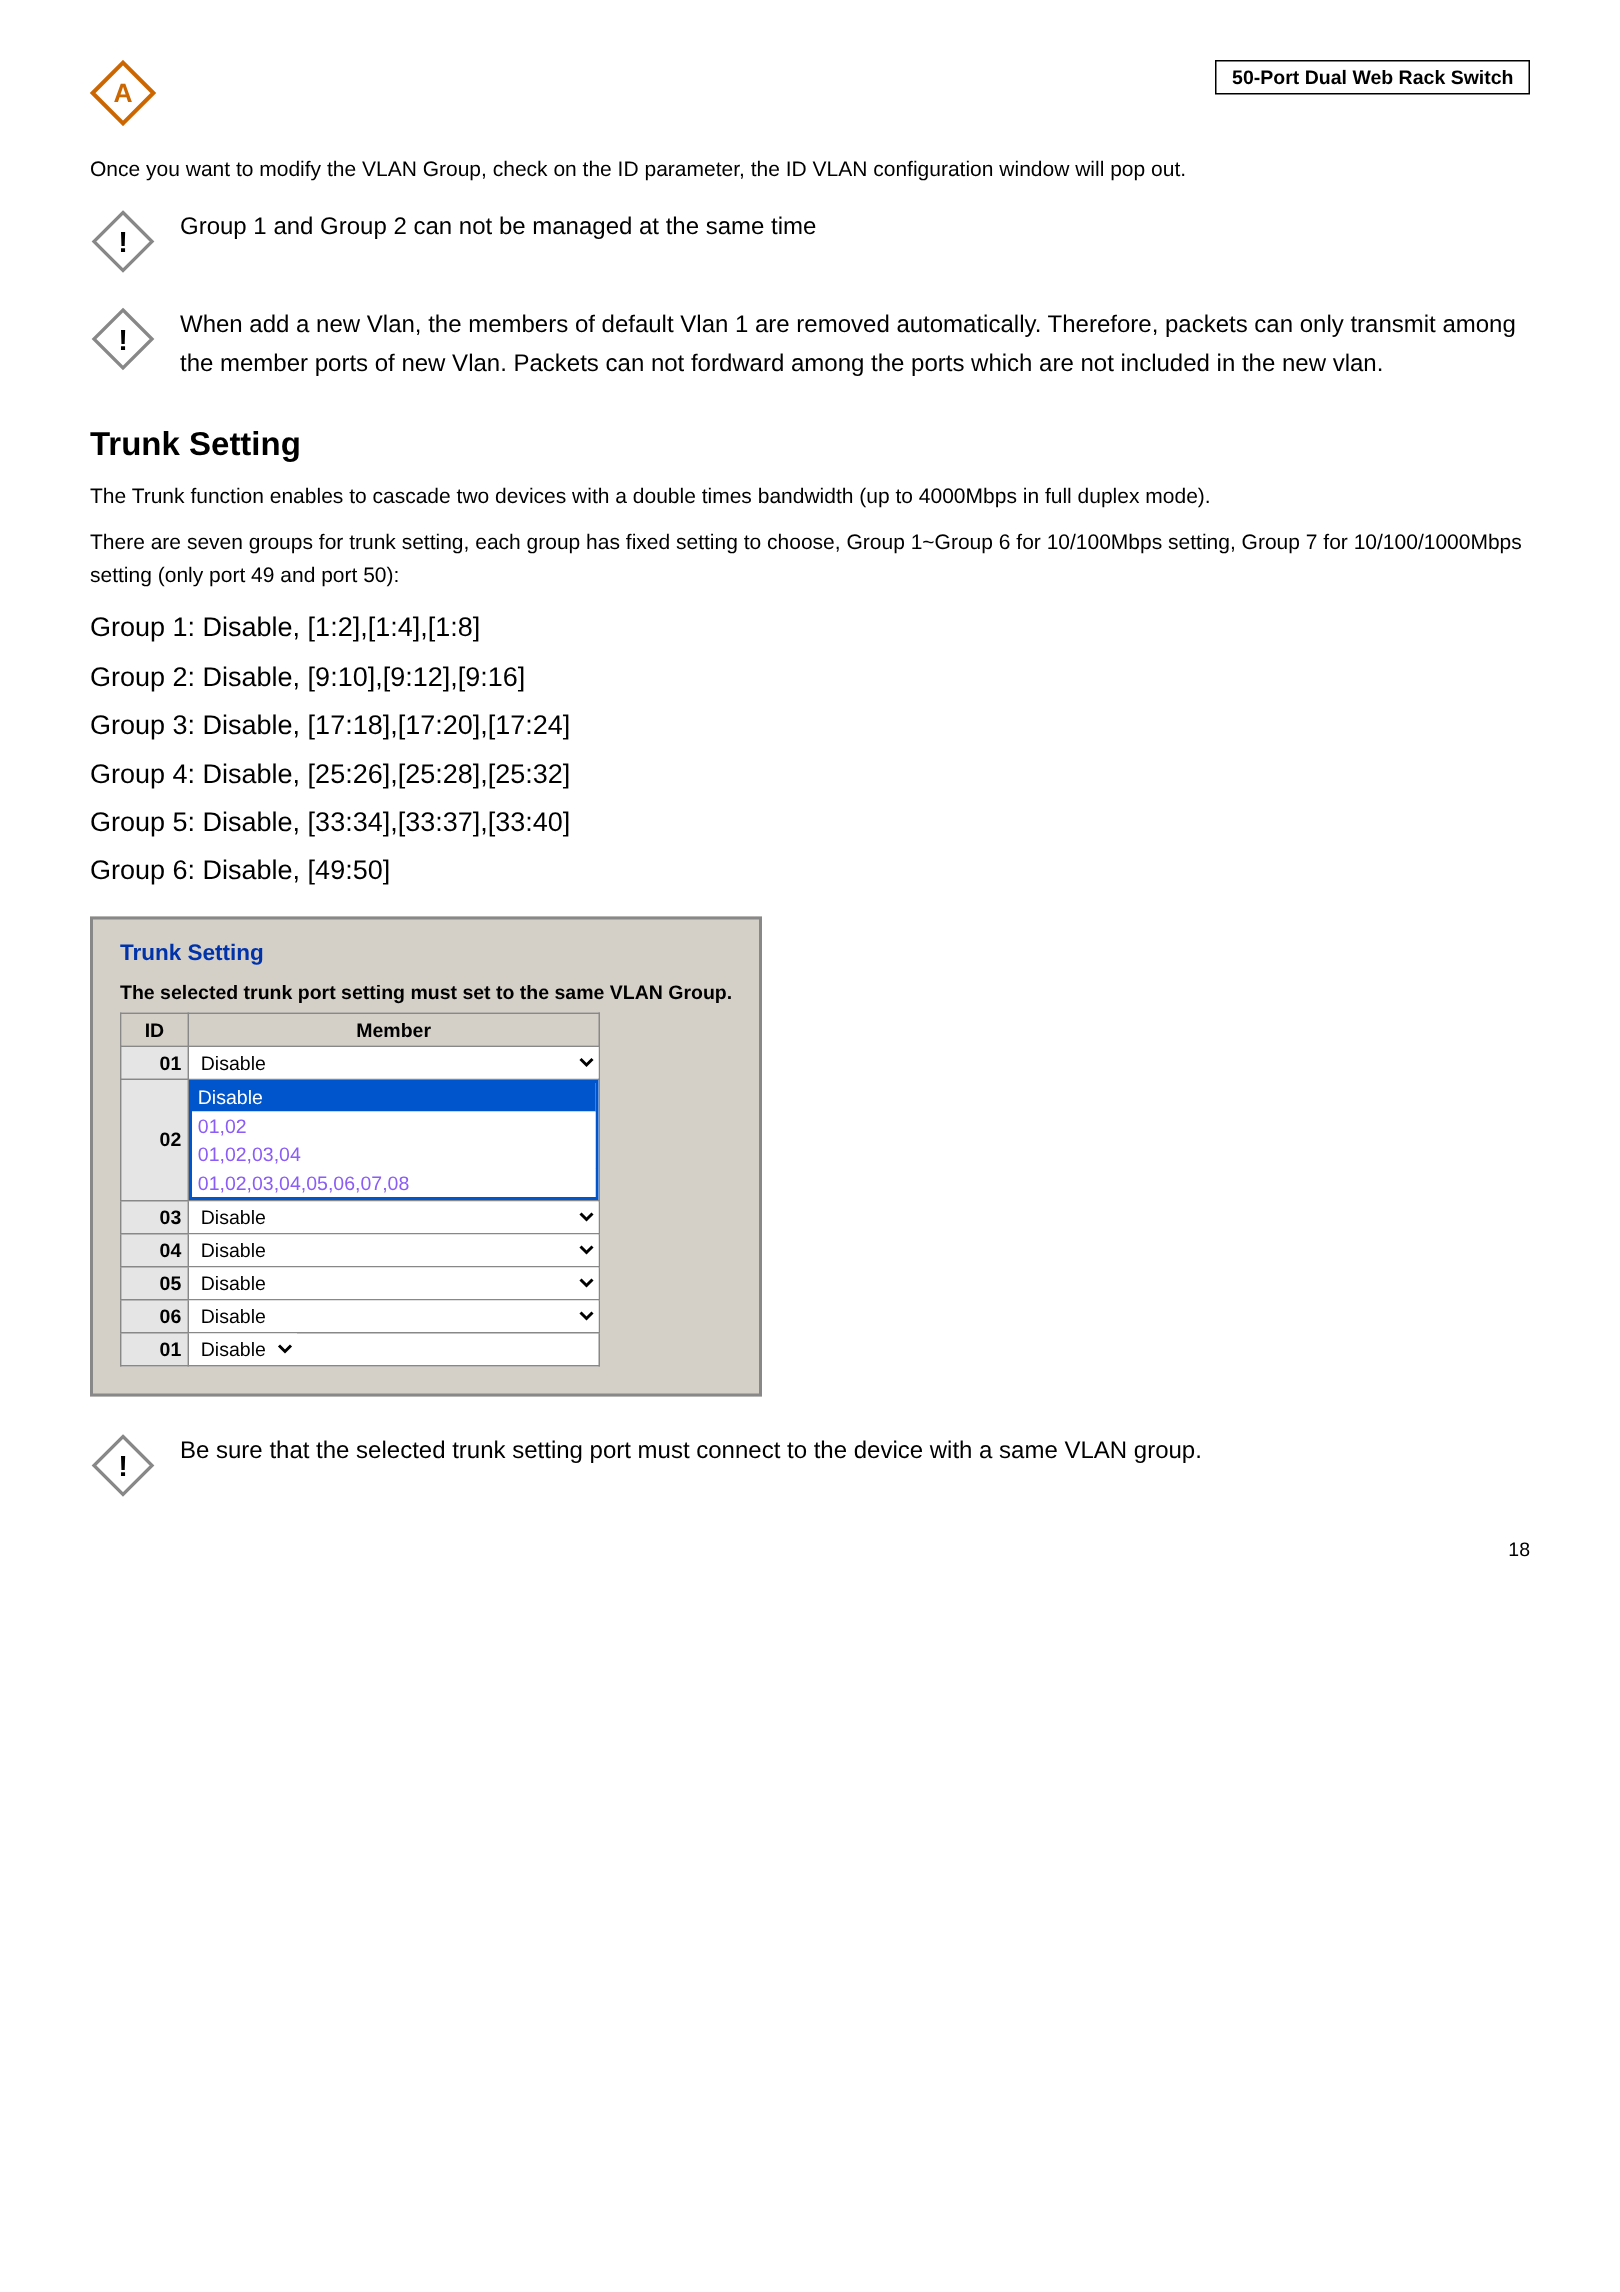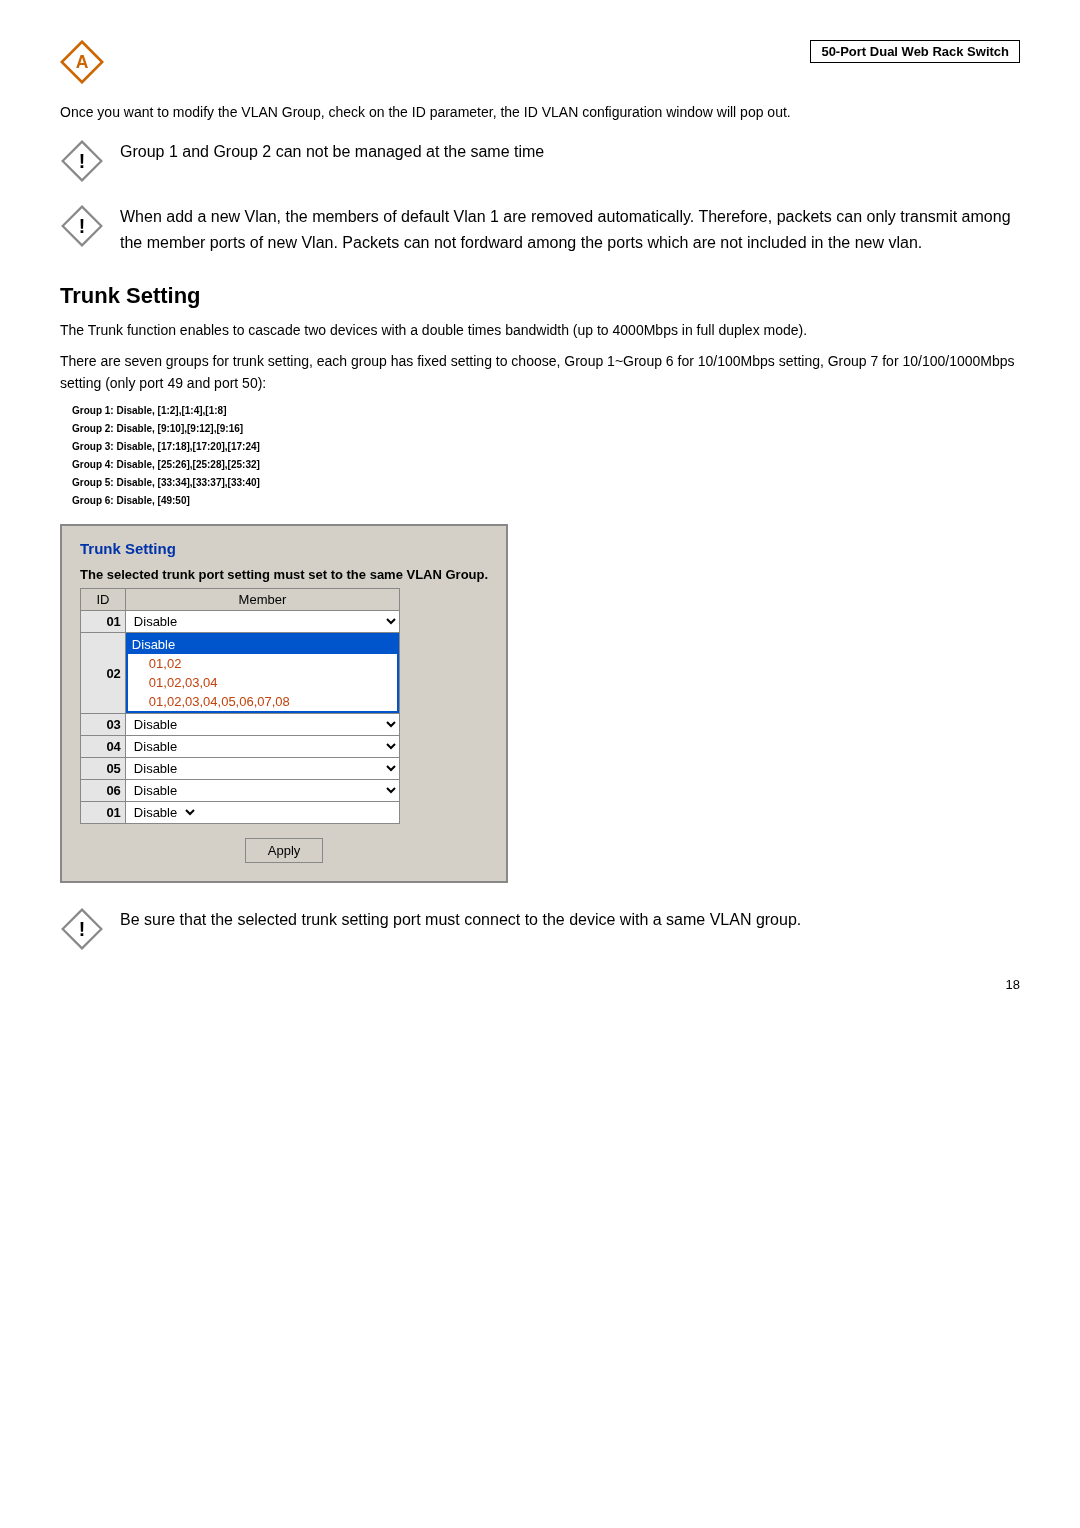--- a/index.html
+++ b/index.html
@@ -53,25 +53,24 @@
       font-weight: bold;
       margin: 28px 0 10px 0;
       border-bottom: none;
     }
     .section-desc {
       font-size: 14px;
       line-height: 1.6;
       margin-bottom: 8px;
     }
     .group-list {
-      font-size: 10px;
-      font-weight: bold;
+      font-size: 18px;
+      font-weight: normal;
       line-height: 1.8;
       margin-bottom: 14px;
-      margin-left: 12px;
     }
     
     .trunk-panel {
       border: 2px solid #888;
       background: #d4d0c8;
       padding: 14px 18px 18px 18px;
       display: inline-block;
       min-width: 430px;
       margin-bottom: 24px;
     }
@@ -89,21 +88,21 @@
     .trunk-table {
       border-collapse: collapse;
       background: #fff;
       font-size: 13px;
       width: 320px;
     }
     .trunk-table th {
       border: 1px solid #888;
       padding: 3px 8px;
       background: #d4d0c8;
-      font-weight: normal;
+      font-weight: bold;
       text-align: center;
     }
     .trunk-table td {
       border: 1px solid #888;
       padding: 2px 4px;
     }
     .trunk-table td.id-cell {
       font-weight: bold;
       text-align: right;
       background: #e5e5e5;
@@ -126,23 +125,23 @@
       border: 2px solid #0055cc;
       background: #fff;
     }
     .dropdown-open-container .selected-val {
       padding: 2px 4px;
       background: #0055cc;
       color: #fff;
       font-size: 13px;
     }
     .dropdown-open-container .option {
-      padding: 2px 21px;
-      font-size: 13px;
-      color: #c2410c;
+      padding: 2px 4px;
+      font-size: 13px;
+      color: #8b5cf6;
       background: #fff;
     }
     .apply-row {
       text-align: center;
       margin-top: 14px;
     }
     .apply-btn {
       padding: 4px 22px;
       font-size: 13px;
       background: #d4d0c8;
@@ -293,23 +292,20 @@
           <td class="id-cell">01</td>
           <td class="member-cell">
             <select class="member-dropdown" style="width:auto;">
               <option>Disable</option>
             </select>
           </td>
         </tr>
       </tbody>
     </table>
 
-    <div class="apply-row">
-      <button class="apply-btn">Apply</button>
-    </div>
   </div>
 
   
   <div class="warning-box">
     <div class="diamond-icon">
       <svg viewBox="0 0 50 50" xmlns="http://www.w3.org/2000/svg">
         <polygon points="25,3 47,25 25,47 3,25" fill="none" stroke="#888" stroke-width="2.5"></polygon>
         <text x="25" y="33" text-anchor="middle" font-size="22" font-weight="bold" fill="#000">!</text>
       </svg>
     </div>

